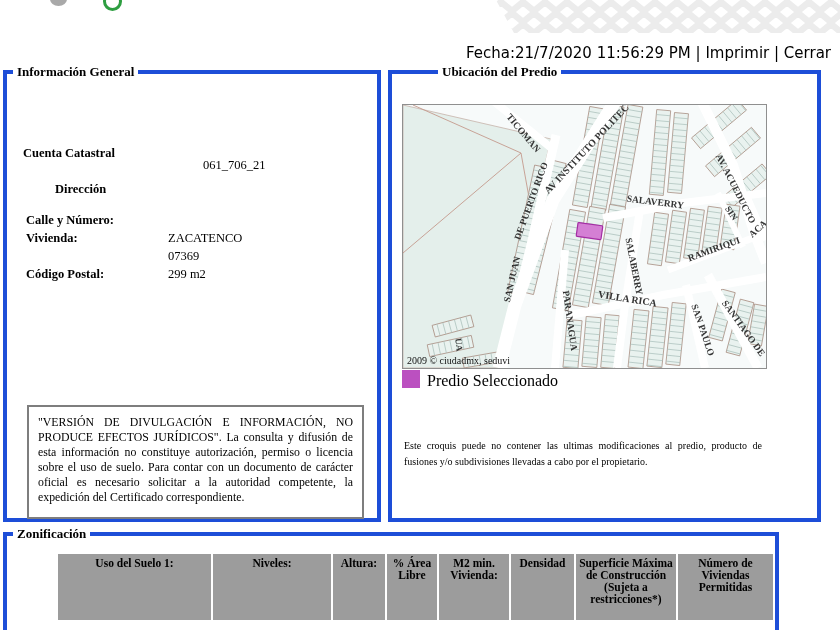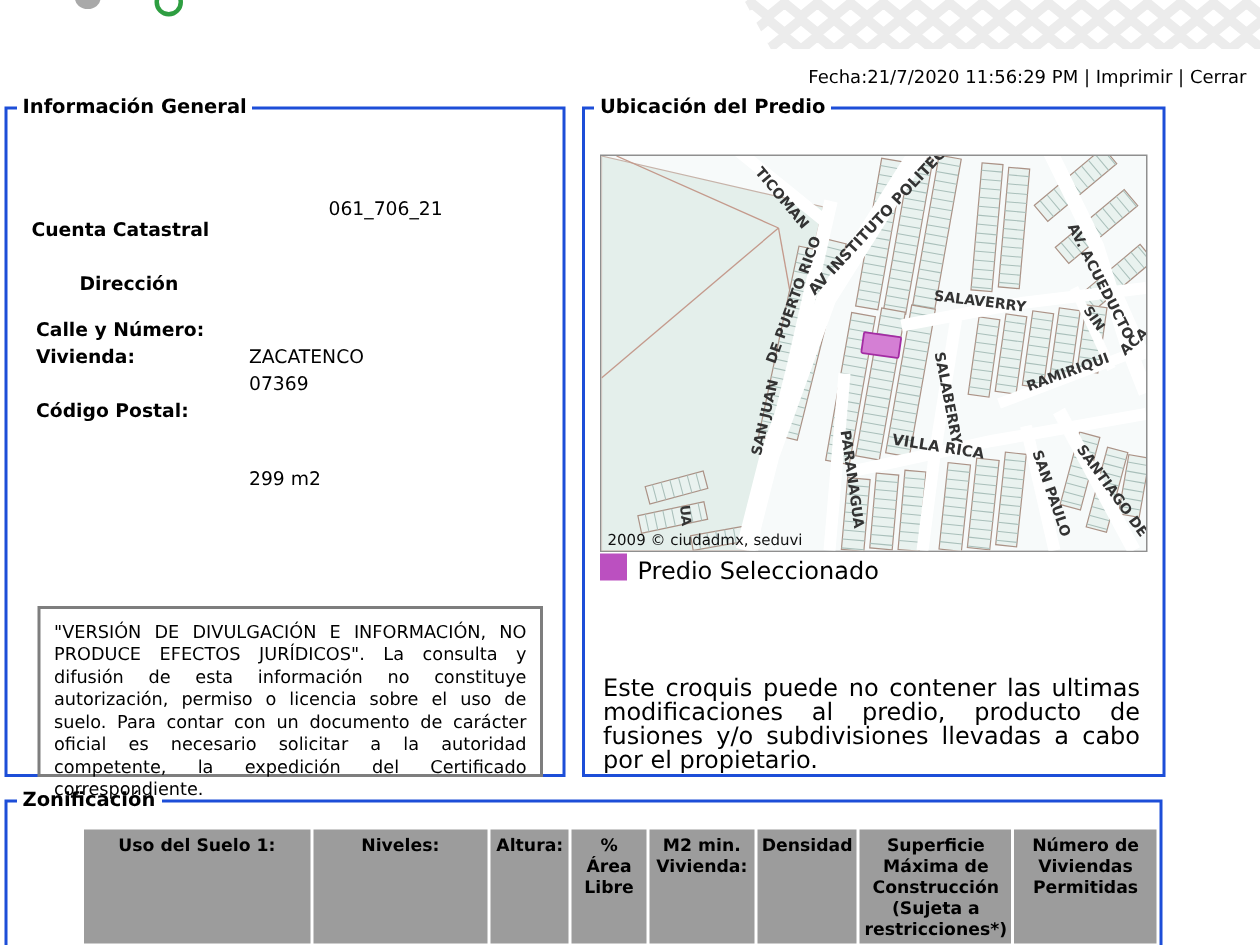--- a/index.html
+++ b/index.html
@@ -9,41 +9,41 @@
     font-family:"DejaVu Sans","Liberation Sans",sans-serif;
     font-size:12.5px;color:#000;
   }
   
   .logo-sliver-gray{position:absolute;left:50px;top:-8px;width:17px;height:14px;
     border-radius:50%;background:#a9a9a9;}
   .logo-sliver-green{position:absolute;left:103px;top:-8px;width:13px;height:13px;
     border:3px solid #2e9e41;border-radius:50%;background:#fff;}
   .chevron-band{position:absolute;left:496px;top:0;width:344px;height:33px;
     clip-path:polygon(0 0,100% 0,100% 100%,18px 100%);overflow:hidden;}
-  .fecha-line{position:absolute;top:44px;right:9px;font-size:12px;white-space:nowrap;text-align:right;}
+  .fecha-line{position:absolute;top:44px;right:9px;font-size:15px;white-space:nowrap;text-align:right;}
   .fecha-line a{color:#000;text-decoration:none;cursor:pointer;}
   
-  fieldset{position:absolute;margin:0;padding:0;border:2px solid #1d4ed8;background:#fff;}
+  fieldset{position:absolute;margin:0;padding:0;border:4px solid #1d4ed8;background:#fff;font-family:Liberation Serif, serif;}
   legend{font-weight:bold;font-size:13px;margin-left:6px;padding:0 4px;}
   #fs-info{left:3px;top:64px;width:370px;height:450px;}
-  #fs-mapa{left:388px;top:64px;width:385px;height:450px;}
+  #fs-mapa{left:388px;top:64px;width:385px;height:450px;padding-left:40px;}
   #fs-zoni{left:3px;top:526px;width:768px;height:130px;}
   .abs{position:absolute;}
   .lbl{font-weight:bold;}
   
   .disclaimer{position:absolute;left:20px;top:325px;width:315px;height:94px;
     border:2px solid #7e7e7e;padding:8px 9px;text-align:justify;
     font-size:11.8px;line-height:15px;}
   
   .map-frame{position:absolute;left:10px;top:24px;width:363px;height:263px;
     border:1px solid #8f8f8f;cursor:pointer;}
   .legend-swatch{position:absolute;left:10px;top:290px;width:18px;height:18px;background:#bb50c0;}
   .legend-text{position:absolute;left:35px;top:292px;font-size:16px;}
-  .croquis-note{position:absolute;left:12px;top:372px;width:358px;
-    text-align:justify;font-size:16px;line-height:16px;}
+  .croquis-note{position:absolute;left:12px;top:358px;width:358px;
+    text-align:justify;font-size:10px;line-height:16px;}
   
   .zoni-table{border-collapse:separate;border-spacing:2px;margin:10px 0 0 49px;}
   .zoni-table th{background:#9c9c9c;vertical-align:top;text-align:center;
     font-size:11.5px;font-weight:bold;padding:3px 3px;height:60px;color:#000;}
   .c1{width:147px;} .c2{width:112px;} .c3{width:46px;} .c4{width:44px;}
   .c5{width:64px;} .c6{width:57px;} .c7{width:94px;} .c8{width:89px;}
 </style>
 </head>
 <body>
 
@@ -62,29 +62,29 @@
   <span>Fecha:</span><span>21/7/2020 11:56:29 PM</span>
   <span>|</span>
   <a>Imprimir</a>
   <span>|</span>
   <a>Cerrar</a>
 </div>
 
 <fieldset id="fs-info">
   <legend>Información General</legend>
   <span class="abs lbl" style="left:16px;top:66px;">Cuenta Catastral</span>
-  <span class="abs" style="left:196px;top:52px;margin-left:18px;">061_706_21</span>
+  <span class="abs" style="left:196px;top:78px;">061_706_21</span>
   <span class="abs lbl" style="left:16px;top:102px;margin-left:32px;">Dirección</span>
 
   <span class="abs lbl" style="left:19px;top:133px;">Calle y Número:</span>
   <span class="abs lbl" style="left:19px;top:151px;">Vivienda:</span>
   <span class="abs" style="left:161px;top:151px;">ZACATENCO</span>
   <span class="abs lbl" style="left:19px;top:187px;">Código Postal:</span>
   <span class="abs" style="left:161px;top:169px;">07369</span>
-  <span class="abs" style="left:161px;top:187px;margin-top:45px;">299 m2</span>
+  <span class="abs" style="left:161px;top:187px;">299 m2</span>
 
   <div class="disclaimer">"VERSIÓN DE DIVULGACIÓN E INFORMACIÓN, NO PRODUCE EFECTOS JURÍDICOS". La consulta y difusión de esta información no constituye autorización, permiso o licencia sobre el uso de suelo. Para contar con un documento de carácter oficial es necesario solicitar a la autoridad competente, la expedición del Certificado correspondiente.</div>
 </fieldset>
 
 <fieldset id="fs-mapa">
   <legend>Ubicación del Predio</legend>
 
   <div class="map-frame">
     <svg id="map-svg" width="363" height="263" viewBox="0 0 363 263">
       <rect x="0" y="0" width="363" height="263" fill="#f7fafa"></rect>

